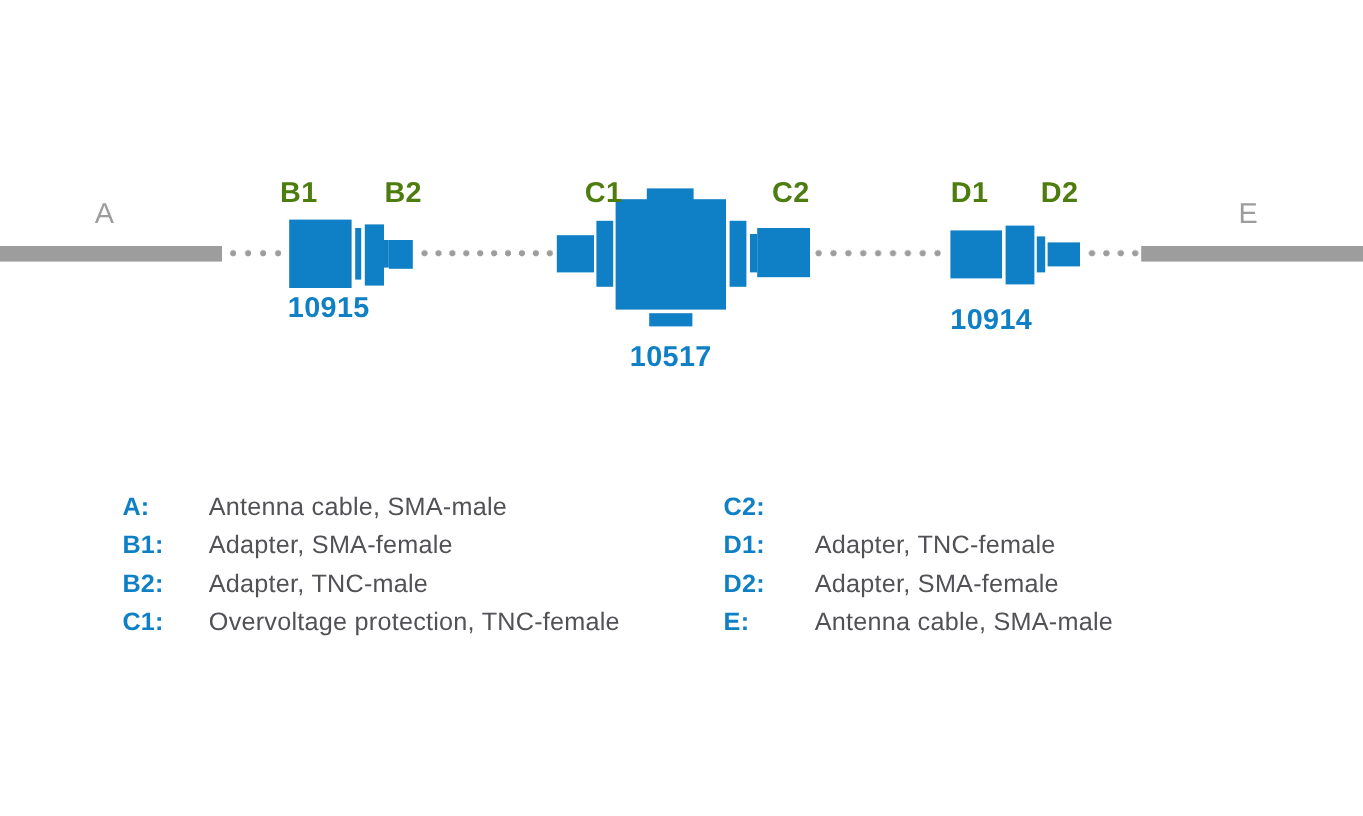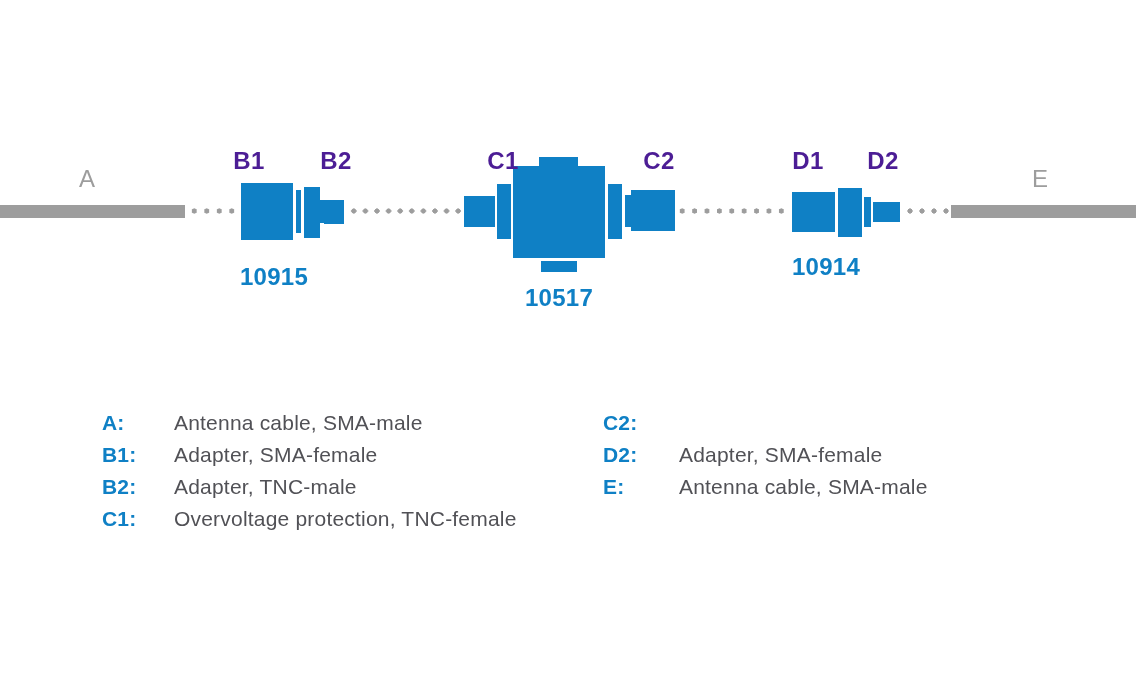--- a/index.html
+++ b/index.html
@@ -20,21 +20,21 @@
     height: 6px;
     background-image: radial-gradient(circle, #9d9d9d 2.4px, transparent 2.8px);
     background-repeat: repeat-x;
   }
   .dlabel {
     position: absolute;
     width: 44px;
     text-align: center;
     font-size: 24px;
     font-weight: 600;
-    color: #4c1d95;
+    color: #4d7c0f;
     letter-spacing: 0.3px;
   }
   .glabel {
     position: absolute;
     width: 44px;
     text-align: center;
     font-size: 24px;
     font-weight: 400;
     color: #9d9d9d;
   }
@@ -105,21 +105,21 @@
 
   <div class="glabel" style="left:65px;   top:165px;">A</div>
   <div class="dlabel" style="left:227px;  top:147px;">B1</div>
   <div class="dlabel" style="left:314px;  top:147px;">B2</div>
   <div class="dlabel" style="left:481px;  top:147px;">C1</div>
   <div class="dlabel" style="left:637px;  top:147px;">C2</div>
   <div class="dlabel" style="left:786px;  top:147px;">D1</div>
   <div class="dlabel" style="left:861px;  top:147px;">D2</div>
   <div class="glabel" style="left:1018px; top:165px;">E</div>
 
-  <div class="pnum" style="left:229px; top:263px;">10915</div>
+  <div class="pnum" style="left:229px; top:243px;">10915</div>
   <div class="pnum" style="left:514px; top:284px;">10517</div>
   <div class="pnum" style="left:781px; top:253px;">10914</div>
 
   <div class="legend-col col-left" style="left:102px;">
     <div class="lrow">
       <span class="lkey">A:</span>
       <span class="ldesc">Antenna cable, SMA-male</span>
     </div>
     <div class="lrow">
       <span class="lkey">B1:</span>
@@ -133,20 +133,24 @@
       <span class="lkey">C1:</span>
       <span class="ldesc">Overvoltage protection, TNC-female</span>
     </div>
   </div>
 
   <div class="legend-col col-right" style="left:603px;">
     <div class="lrow">
       <span class="lkey">C2:</span>
     </div>
     <div class="lrow">
+      <span class="lkey">D1:</span>
+      <span class="ldesc">Adapter, TNC-female</span>
+    </div>
+    <div class="lrow">
       <span class="lkey">D2:</span>
       <span class="ldesc">Adapter, SMA-female</span>
     </div>
     <div class="lrow">
       <span class="lkey">E:</span>
       <span class="ldesc">Antenna cable, SMA-male</span>
     </div>
   </div>
 
 </div>

